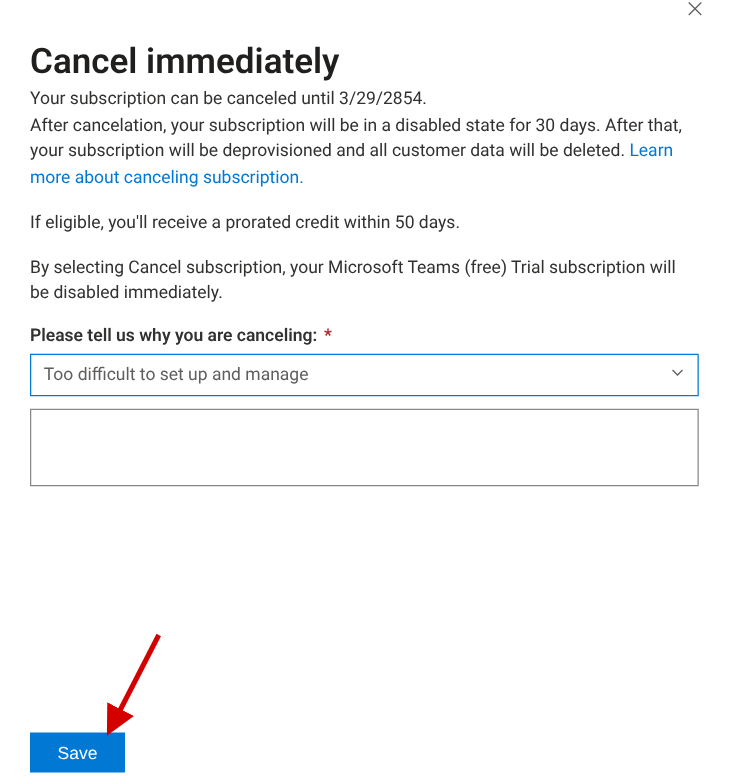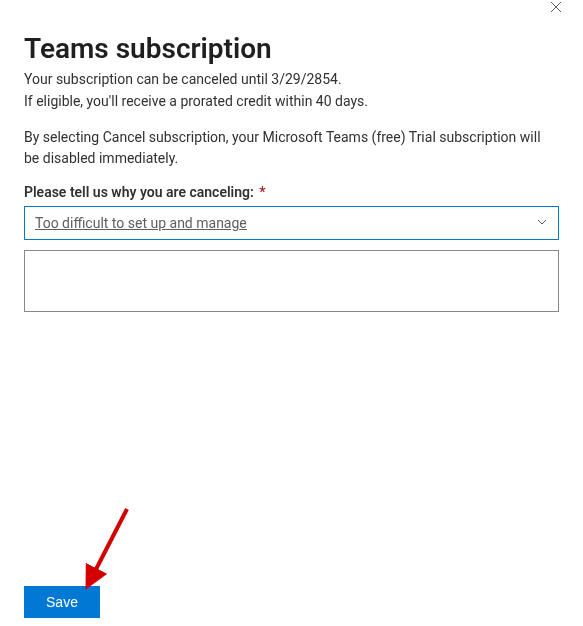--- a/index.html
+++ b/index.html
@@ -76,21 +76,20 @@
       border: 1px solid #0078d4;
       height: 34px;
       display: flex;
       align-items: center;
       justify-content: space-between;
       padding: 0 10px;
       cursor: pointer;
       background: #fff;
       color: #605e5c;
       font-size: 14px;
-      text-decoration: underline;
     }
     .dropdown .chev svg { width: 12px; height: 12px; color: #605e5c; }
     .feedback-textarea {
       width: 100%;
       height: 62px;
       border: 1px solid #8a8886;
       padding: 6px 8px;
       font-family: inherit;
       font-size: 14px;
       resize: none;
@@ -125,25 +124,28 @@
 
   <button class="close-btn" aria-label="Close">
     <span>
       <svg viewBox="0 0 12 12" fill="none" stroke="currentColor" stroke-width="1">
           <line x1="1" y1="1" x2="11" y2="11"></line>
           <line x1="11" y1="1" x2="1" y2="11"></line>
         </svg>
     </span>
   </button>
 
-  <h1 class="title">Teams subscription</h1>
+  <h1 class="title">Cancel immediately</h1>
   <div class="subtitle">Your subscription can be canceled until 3/29/2854.</div>
 
+  <p class="para">
+    <span>After cancelation, your subscription will be in a disabled state for 30 days. After that, your subscription will be deprovisioned and all customer data will be deleted. </span><a class="link">Learn more about canceling subscription.</a>
+  </p>
 
-  <p class="para">If eligible, you'll receive a prorated credit within 40 days.</p>
+  <p class="para">If eligible, you'll receive a prorated credit within 50 days.</p>
 
   <p class="para">By selecting Cancel subscription, your Microsoft Teams (free) Trial subscription will be disabled immediately.</p>
 
   <div class="field">
     <label class="field-label">
       <span>Please tell us why you are canceling:</span>
       <span class="required">*</span>
     </label>
     <div class="dropdown" role="combobox">
       <span>Too difficult to set up and manage</span>

